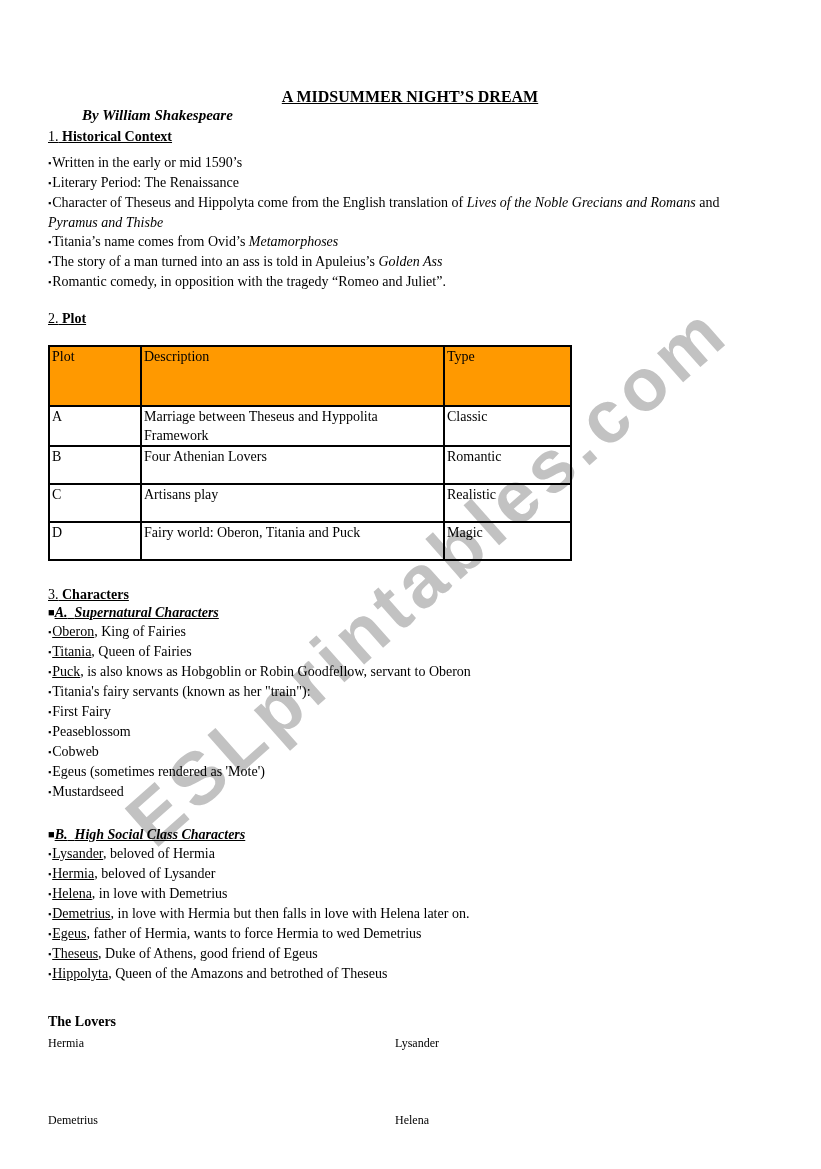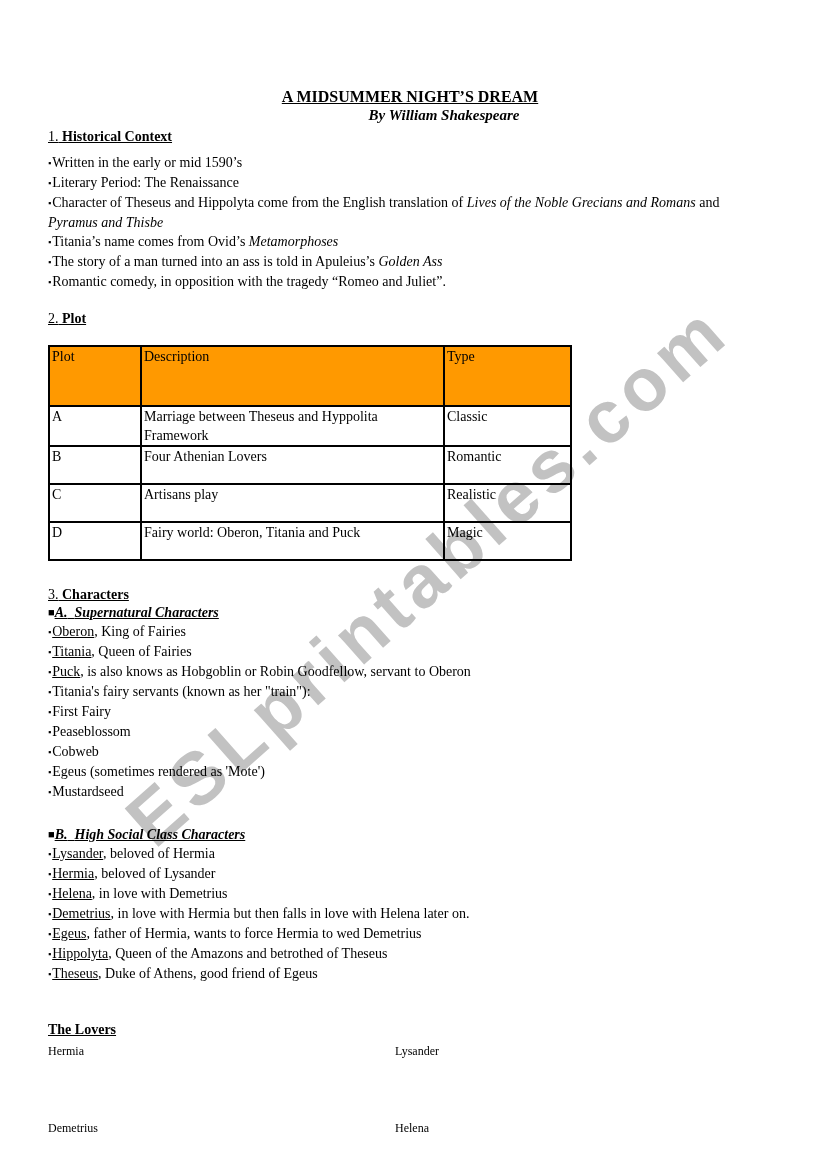--- a/index.html
+++ b/index.html
@@ -13,21 +13,21 @@
     position:absolute; left:427px; top:575px;
     transform:translate(-50%,-50%) rotate(-41.5deg);
     font-family:"Liberation Sans","DejaVu Sans",sans-serif;
     font-weight:bold; font-size:74px; letter-spacing:6px;
     color:var(--wm-color,#c2c2c2); white-space:nowrap; z-index:0;
     user-select:none;
   }
   .content { position:absolute; left:48px; top:64px; width:724px; z-index:1; }
 
   .doc-title { font-size:16px; font-weight:bold; text-decoration:underline; text-align:center; line-height:17px; margin-top:24px; }
-  .doc-subtitle { font-size:15px; font-weight:bold; font-style:italic; text-align:center; line-height:16px; margin-top:2px; position:relative; left:34px; }
+  .doc-subtitle { font-size:15px; font-weight:bold; font-style:italic; text-align:left; line-height:16px; margin-top:2px; position:relative; left:34px; }
 
   .sec-heading { font-size:14px; line-height:16px; }
   .sec-heading .u { text-decoration:underline; }
   .sec-heading .ttl { font-weight:bold; }
   .sec-1 { margin-top:6px; }
   .sec-2 { margin-top:19px; }
   .sec-3 { margin-top:26px; }
 
   .bullet-list { font-size:14px; line-height:19px; }
   .list-1 { margin-top:8px; }
@@ -44,21 +44,21 @@
     font-weight:normal; font-size:14px; line-height:19px; padding:0 2px;
   }
   table.plot-table th { background:var(--header-bg,#FF9900); height:60px; }
   table.plot-table td { height:38px; }
 
   .subsec-heading { font-size:14px; line-height:19px; font-weight:bold; font-style:italic; }
   .subsec-heading .u { text-decoration:underline; }
   .subsec-heading .big-bullet { font-style:normal; font-size:11px; vertical-align:1px; }
   .subsec-b { margin-top:23px; }
 
-  .lovers-heading { font-size:14px; line-height:16px; font-weight:bold; text-decoration:underline; margin-top:38px; }
+  .lovers-heading { font-size:14px; line-height:16px; font-weight:bold; margin-top:30px; }
   .lover-row { font-size:12px; line-height:23px; }
   .lover-row-1 { margin-top:2px; }
   .lover-row-2 { margin-top:54px; }
   .lover-left { display:inline-block; width:347px; }
 </style>
 </head>
 <body>
 
 <div class="page">
 
@@ -136,22 +136,22 @@
       </div>
 
     <div class="subsec-heading subsec-b"><span class="big-bullet">■</span><span class="u"><span>B.</span>&nbsp;&nbsp;<span>High Social Class Characters</span></span></div>
 
     <div class="bullet-list">
         <div class="bullet-line"><span class="sq-bullet">▪</span><span class="seg-underline">Lysander</span><span>, beloved of Hermia</span></div>
         <div class="bullet-line"><span class="sq-bullet">▪</span><span class="seg-underline">Hermia</span><span>, beloved of Lysander</span></div>
         <div class="bullet-line"><span class="sq-bullet">▪</span><span class="seg-underline">Helena</span><span>, in love with Demetrius</span></div>
         <div class="bullet-line"><span class="sq-bullet">▪</span><span class="seg-underline">Demetrius</span><span>, in love with Hermia but then falls in love with Helena later on.</span></div>
         <div class="bullet-line"><span class="sq-bullet">▪</span><span class="seg-underline">Egeus</span><span>, father of Hermia, wants to force Hermia to wed Demetrius</span></div>
+        <div class="bullet-line"><span class="sq-bullet">▪</span><span class="seg-underline">Theseus</span><span>, Duke of Athens, good friend of Egeus</span></div>
         <div class="bullet-line"><span class="sq-bullet">▪</span><span class="seg-underline">Hippolyta</span><span>, Queen of the Amazons and betrothed of Theseus</span></div>
-        <div class="bullet-line"><span class="sq-bullet">▪</span><span class="seg-underline">Theseus</span><span>, Duke of Athens, good friend of Egeus</span></div>
       </div>
 
     <div class="lovers-heading">The Lovers</div>
 
     <div class="lover-row lover-row-1">
       <span class="lover-left">Hermia</span><span>Lysander</span>
     </div>
     <div class="lover-row lover-row-2">
       <span class="lover-left">Demetrius</span><span>Helena</span>
     </div>

